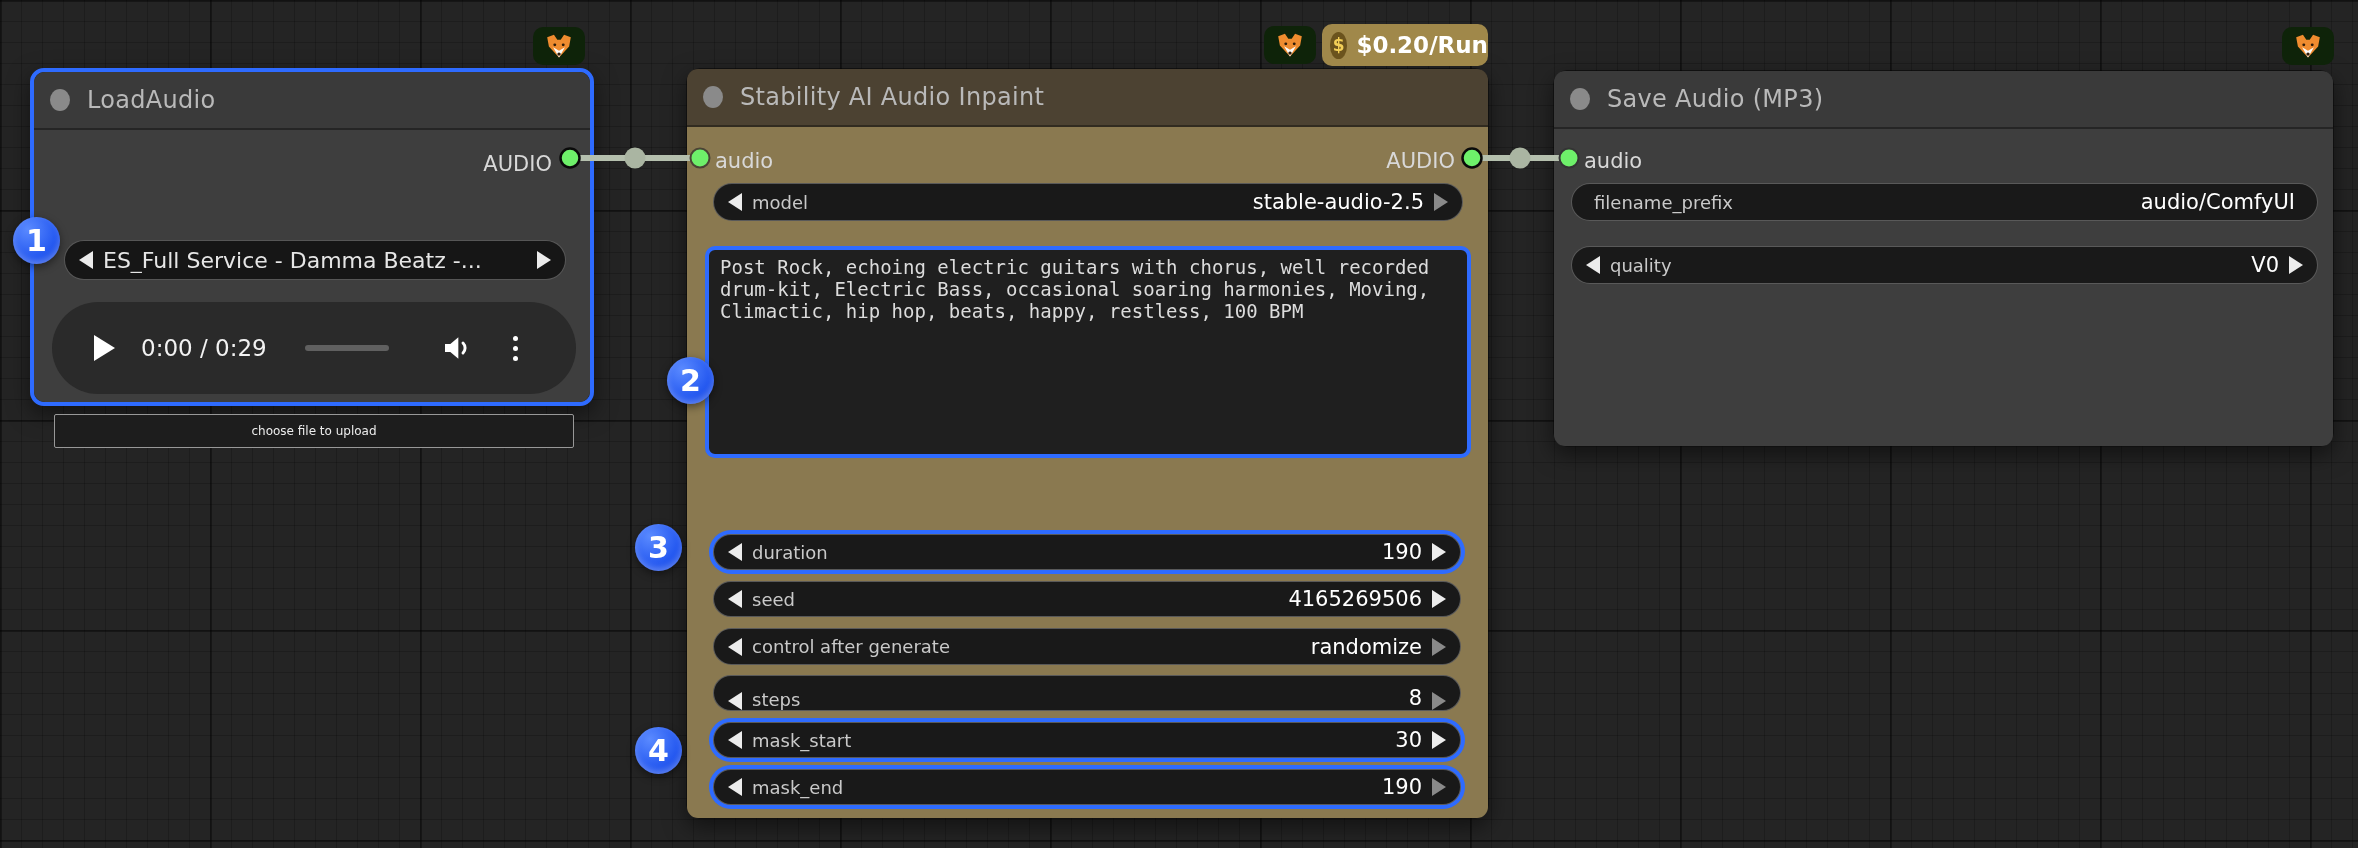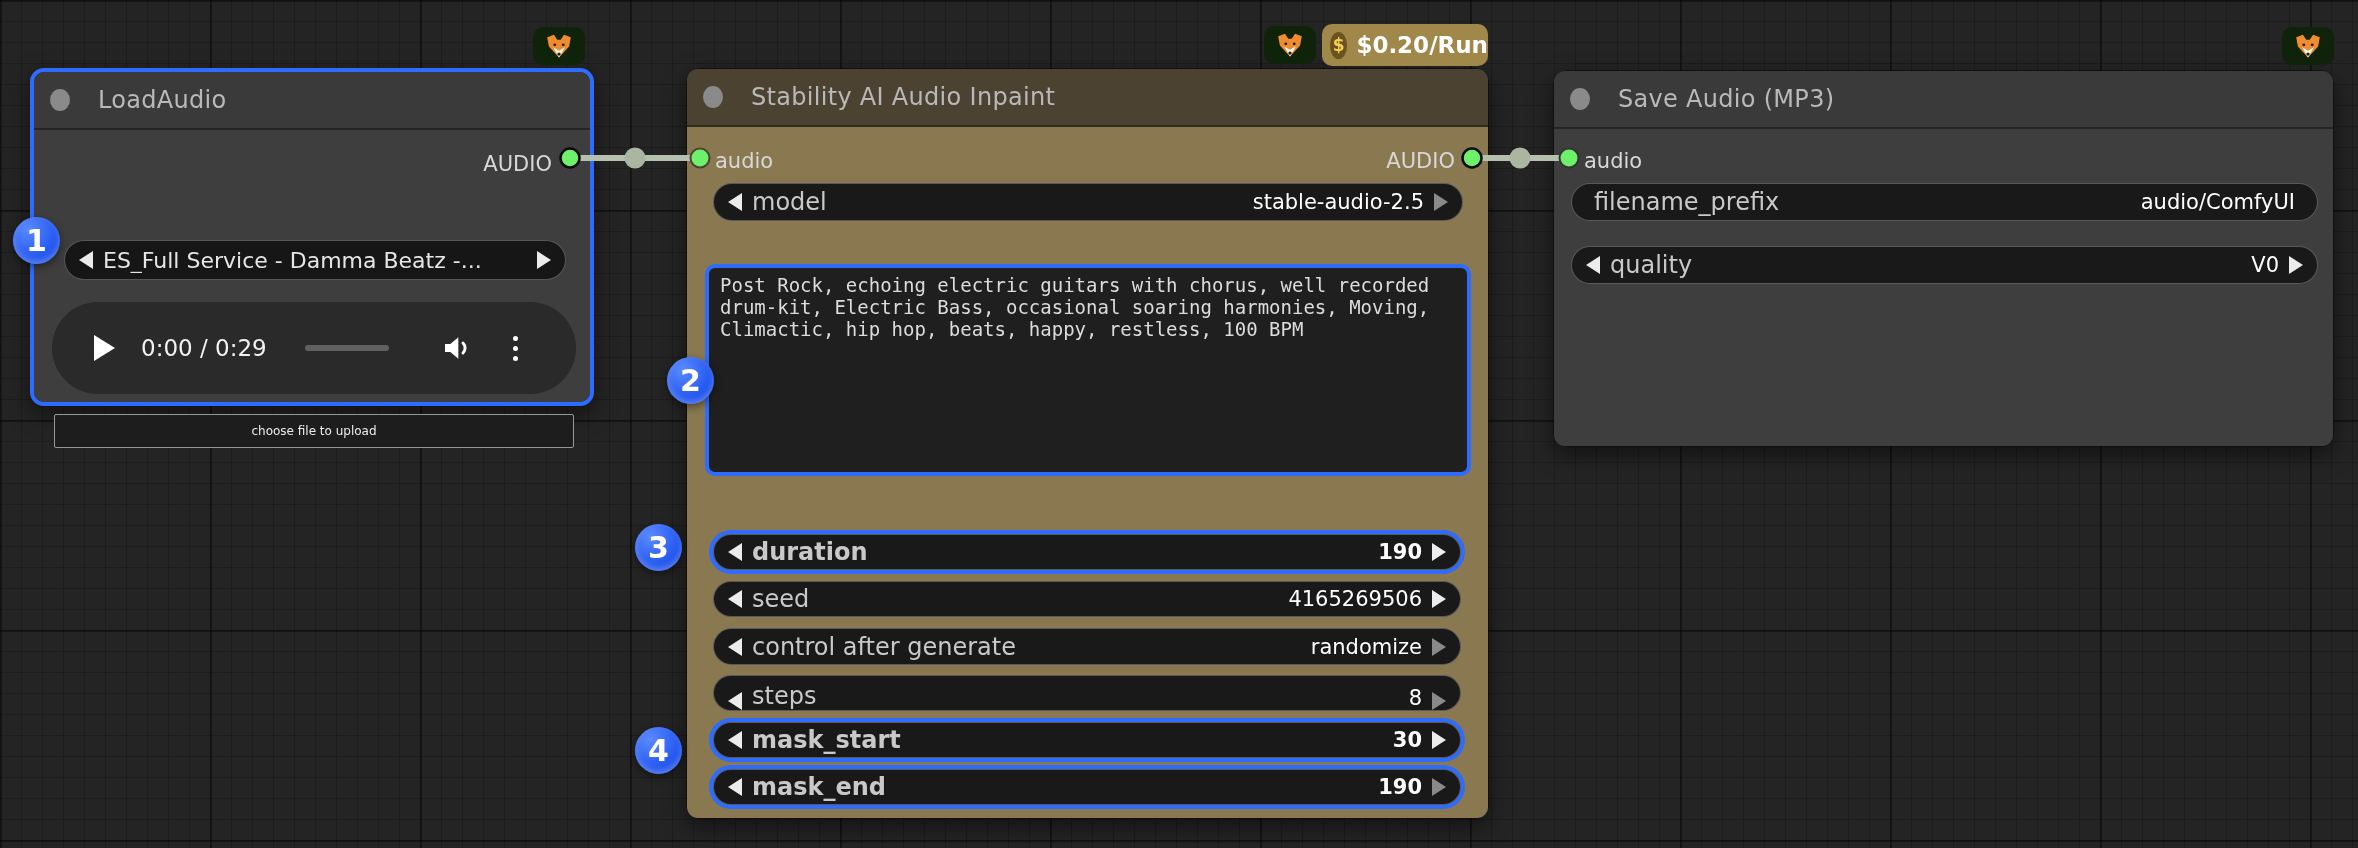--- a/index.html
+++ b/index.html
@@ -11,35 +11,35 @@
       linear-gradient(to bottom, rgba(0,0,0,0.38) 2px, transparent 2px),
       linear-gradient(to right, rgba(0,0,0,0.20) 1px, transparent 1px),
       linear-gradient(to bottom, rgba(0,0,0,0.20) 1px, transparent 1px);
     background-size:210px 210px,210px 210px,21px 21px,21px 21px;
     font-family:"DejaVu Sans","Liberation Sans",sans-serif;
   }
   .node{position:absolute;border-radius:14px;box-sizing:border-box;z-index:1;
     box-shadow:0 8px 22px rgba(0,0,0,0.5);border:1px solid rgba(0,0,0,0.55);}
   .node.selected{border:4px solid #2e6bff;}
   .node-header{position:relative;height:56px;border-radius:11px 11px 0 0;
-    display:flex;align-items:center;gap:28px;padding:0 16px;
+    display:flex;align-items:center;gap:17px;padding:0 16px;
     border-bottom:2px solid rgba(0,0,0,0.35);}
   .gray-hdr .node-header{background:#3a3a3a;}
   .gray-hdr .node-body{background:#3e3e3e;}
   .khaki-hdr .node-header{background:#4c4232;}
   .khaki-hdr .node-body{background:#8a7950;}
   .node-body{position:relative;border-radius:0 0 11px 11px;height:calc(100% - 58px);}
   .collapse-dot{width:20px;height:22px;border-radius:50%;background:#8a8a8a;flex:0 0 auto;}
   .node-title{font-size:24px;color:#b9b9b9;letter-spacing:0.3px;white-space:nowrap;}
   .port-label{position:absolute;font-size:21px;color:#d8d8d8;line-height:28px;}
   .pill{position:absolute;box-sizing:border-box;background:#191919;border:1.5px solid rgba(255,255,255,0.28);
     border-radius:999px;display:flex;align-items:center;padding:0 14px;gap:10px;}
-  .pill .w-name{font-size:24px;color:#c9c9c9;white-space:nowrap;}
+  .pill .w-name{font-size:18px;color:#c9c9c9;white-space:nowrap;}
   .pill .w-value{font-size:21px;color:#ffffff;margin-left:auto;white-space:nowrap;}
-  .pill.hl{box-shadow:0 0 0 4px #2e6bff;font-weight:bold;}
+  .pill.hl{box-shadow:0 0 0 4px #2e6bff;}
   .arr{width:0;height:0;border-style:solid;flex:0 0 auto;}
   .arr.left{border-width:9px 14px 9px 0;border-color:transparent #ececec transparent transparent;}
   .arr.right{border-width:9px 0 9px 14px;border-color:transparent transparent transparent #ececec;}
   .arr.right.dim{border-left-color:#8a8a8a;}
   .combo-text{font-size:22px;color:#e6e6e6;white-space:nowrap;overflow:hidden;flex:1;}
   .prompt-box{position:absolute;box-sizing:border-box;background:#1f1f1f;border:4px solid #2e6bff;
     border-radius:10px;padding:6px 11px;font-family:"DejaVu Sans Mono","Liberation Mono",monospace;
     font-size:19px;line-height:22px;color:#dcdcdc;white-space:pre-wrap;word-break:break-word;overflow:hidden;}
   .player{position:absolute;background:#2a2a2a;border-radius:46px;display:flex;align-items:center;
     padding:0 36px 0 42px;box-sizing:border-box;}
@@ -112,21 +112,21 @@
       <span class="port-label" style="left:28px;top:20px;">audio</span>
       <span class="port-label" style="right:33px;top:20px;">AUDIO</span>
 
       <div class="pill" style="left:26px;top:56px;width:750px;height:38px;">
         <span class="arr left"></span>
         <span class="w-name">model</span>
         <span class="w-value">stable-audio-2.5</span>
         <span class="arr right dim"></span>
       </div>
 
-      <div class="prompt-box" style="left:18px;top:119px;width:766px;height:212px;margin-top:18px;">Post Rock, echoing electric guitars with chorus, well recorded drum-kit, Electric Bass, occasional soaring harmonies, Moving, Climactic, hip hop, beats, happy, restless, 100 BPM</div>
+      <div class="prompt-box" style="left:18px;top:119px;width:766px;height:212px;">Post Rock, echoing electric guitars with chorus, well recorded drum-kit, Electric Bass, occasional soaring harmonies, Moving, Climactic, hip hop, beats, happy, restless, 100 BPM</div>
 
       <div class="pill hl" style="left:26px;top:407px;width:748px;height:36px;">
         <span class="arr left"></span>
         <span class="w-name">duration</span>
         <span class="w-value">190</span>
         <span class="arr right"></span>
       </div>
       <div class="pill" style="left:26px;top:454px;width:748px;height:36px;">
         <span class="arr left"></span>
         <span class="w-name">seed</span>

